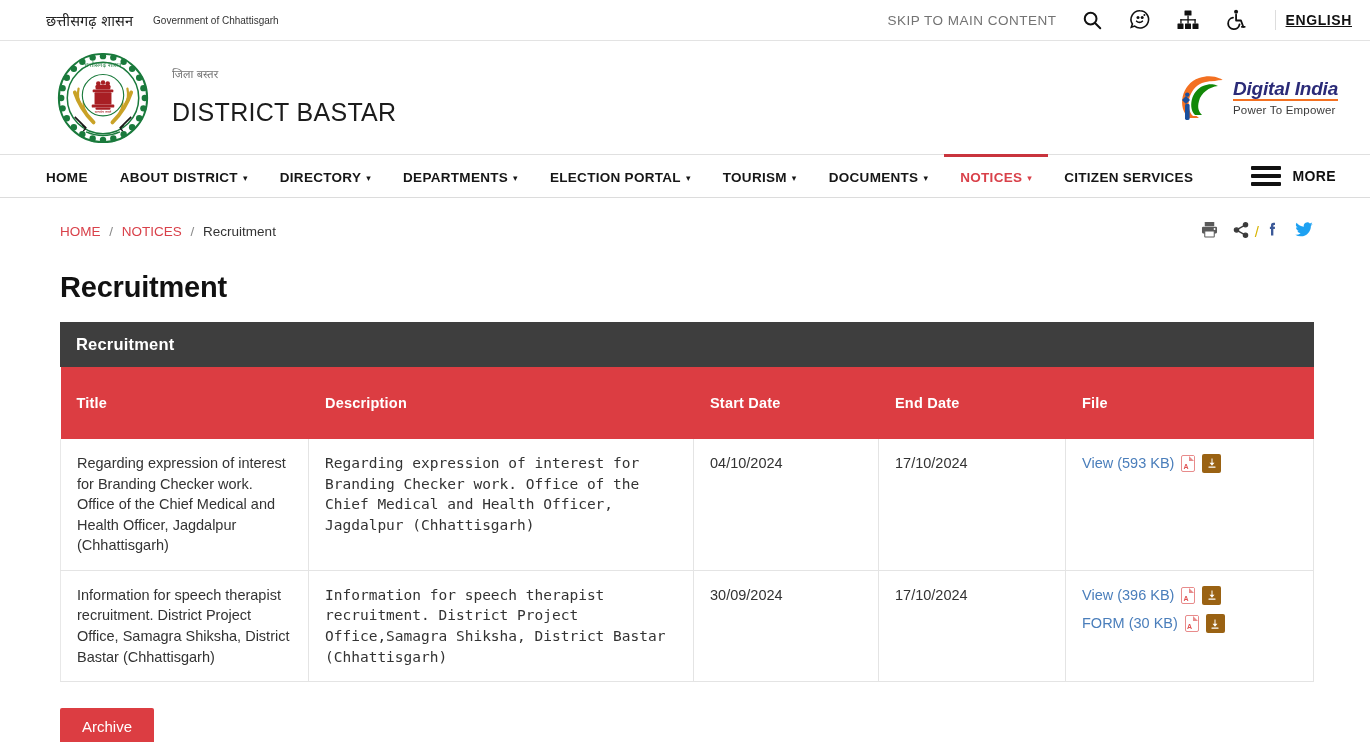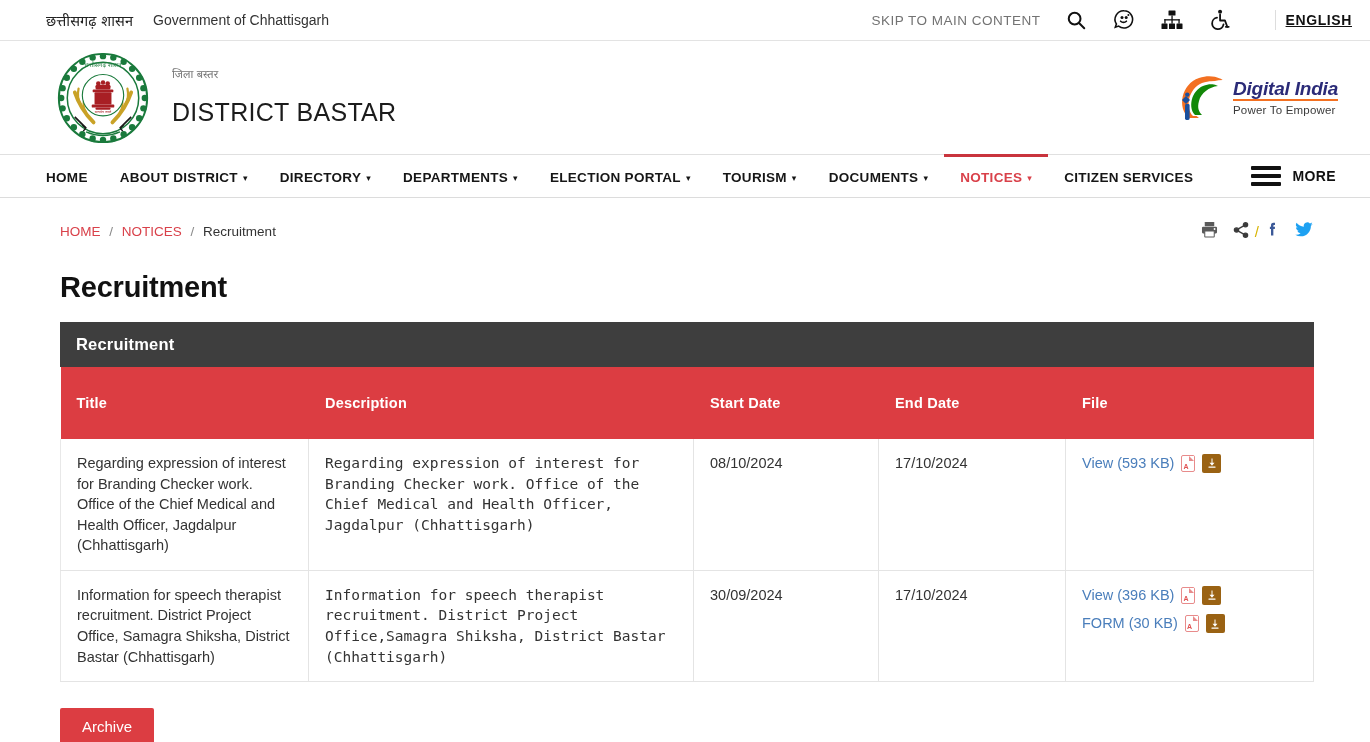--- a/index.html
+++ b/index.html
@@ -21,21 +21,21 @@
     padding: 0 0 0 46px;
     background: #fff;
   }
   .gov-hi {
     font-size: 14.5px;
     color: #222;
     font-family: "DejaVu Sans", sans-serif;
     letter-spacing: .1px;
   }
   .gov-en {
-    font-size: 14px;
+    font-size: 10px;
     color: #333;
     margin-left: 20px;
   }
   .topbar-right {
     margin-left: auto;
     display: flex;
     align-items: center;
     gap: 22px;
     padding-right: 18px;
   }
@@ -51,21 +51,21 @@
     color: #111;
   }
   .lang-link {
     font-size: 14px;
     font-weight: bold;
     letter-spacing: .6px;
     color: #111;
     text-decoration: underline;
     padding-left: 10px;
     border-left: 1px solid #ddd;
-    margin-left: 20px;
+    margin-left: 4px;
     padding-top: 2px; padding-bottom: 2px;
   }
 
   
   .masthead {
     height: 113px;
     display: flex;
     align-items: center;
     padding: 0 32px 0 56px;
     background: #fff;
@@ -575,21 +575,21 @@
         <th>Description</th>
         <th>Start Date</th>
         <th>End Date</th>
         <th>File</th>
       </tr>
     </thead>
     <tbody>
       <tr>
         <td>Regarding expression of interest for Branding Checker work. Office of the Chief Medical and Health Officer, Jagdalpur (Chhattisgarh)</td>
         <td class="desc">Regarding expression of interest for Branding Checker work. Office of the Chief Medical and Health Officer, Jagdalpur (Chhattisgarh)</td>
-        <td>08/10/2024</td>
+        <td>04/10/2024</td>
         <td>17/10/2024</td>
         <td>
           <div class="filerow">
             <a class="filelink">View (593 KB)</a>
             <span class="pdf-ico">
                 <i>A</i>
               </span>
             <span class="dl-btn">
               <svg width="12" height="12" viewBox="0 0 24 24" fill="#fff">
                 <path d="M11 3h2v8.5h4L12 17.5 7 11.5h4z"></path>

